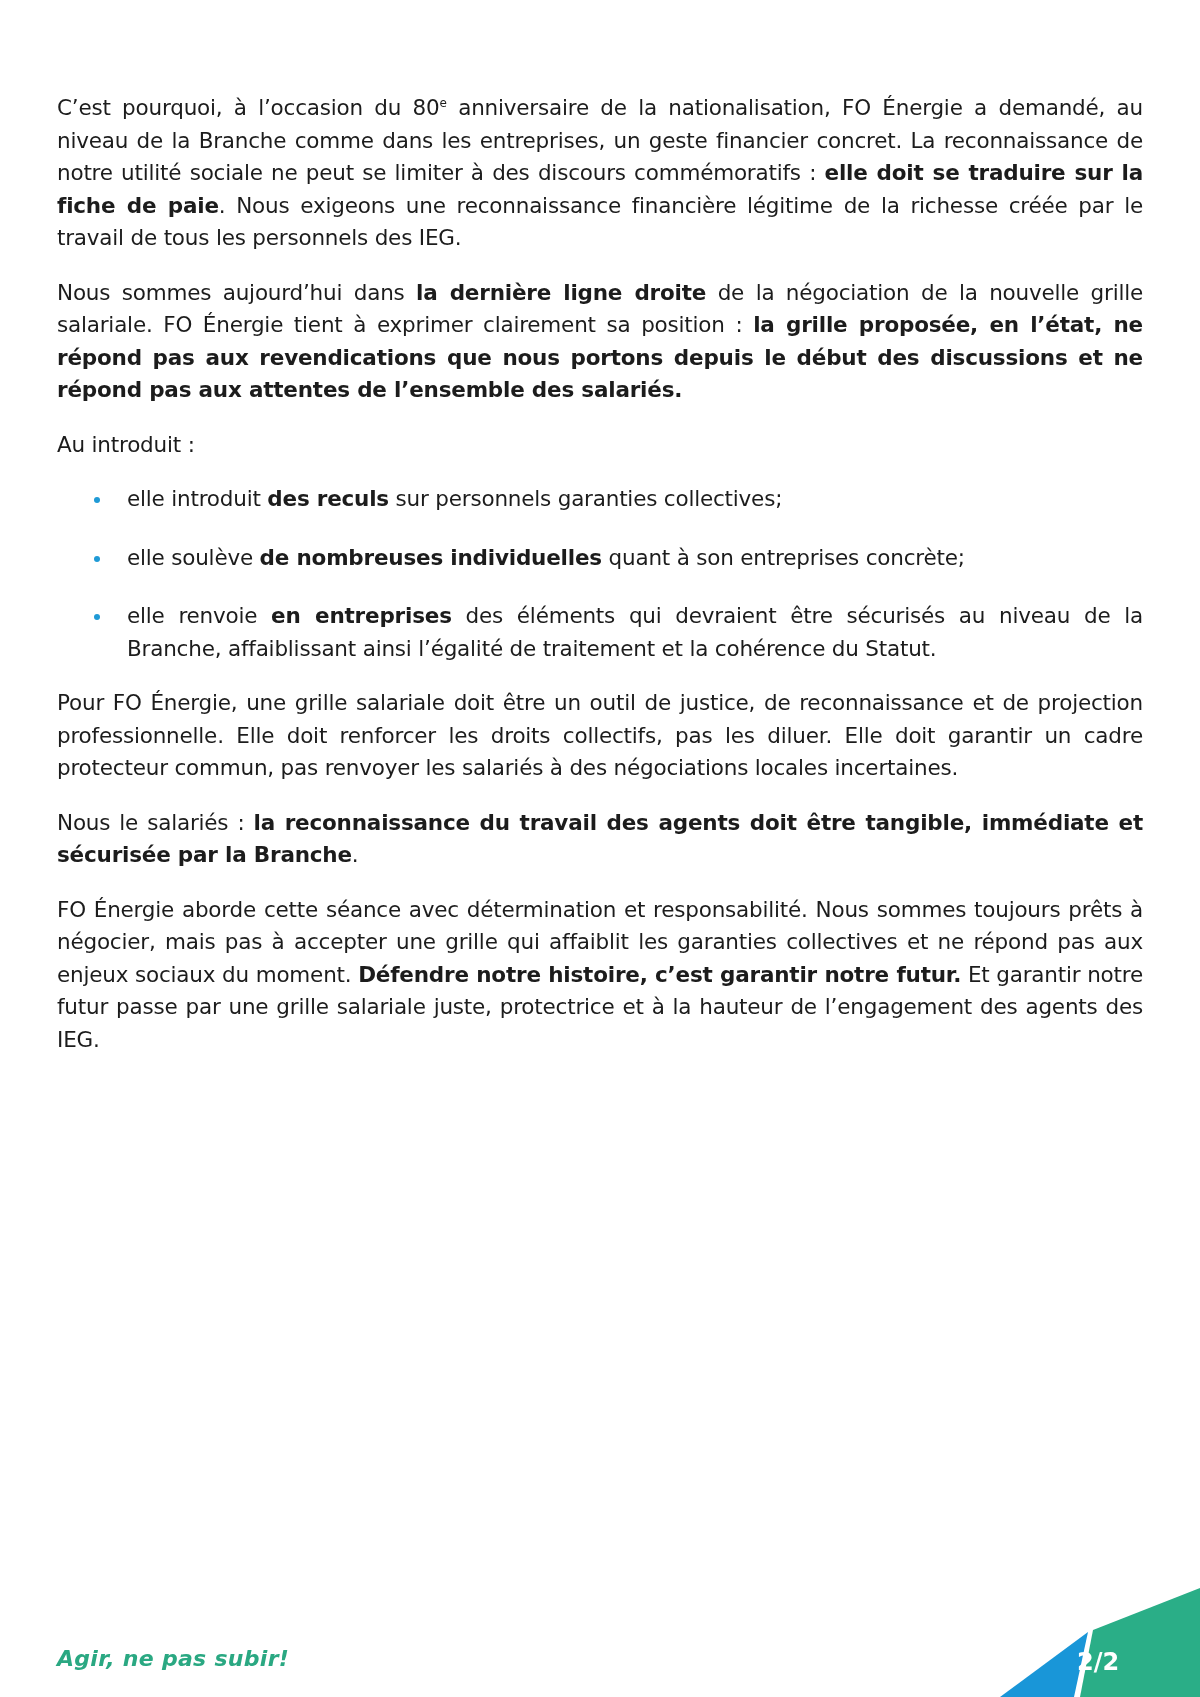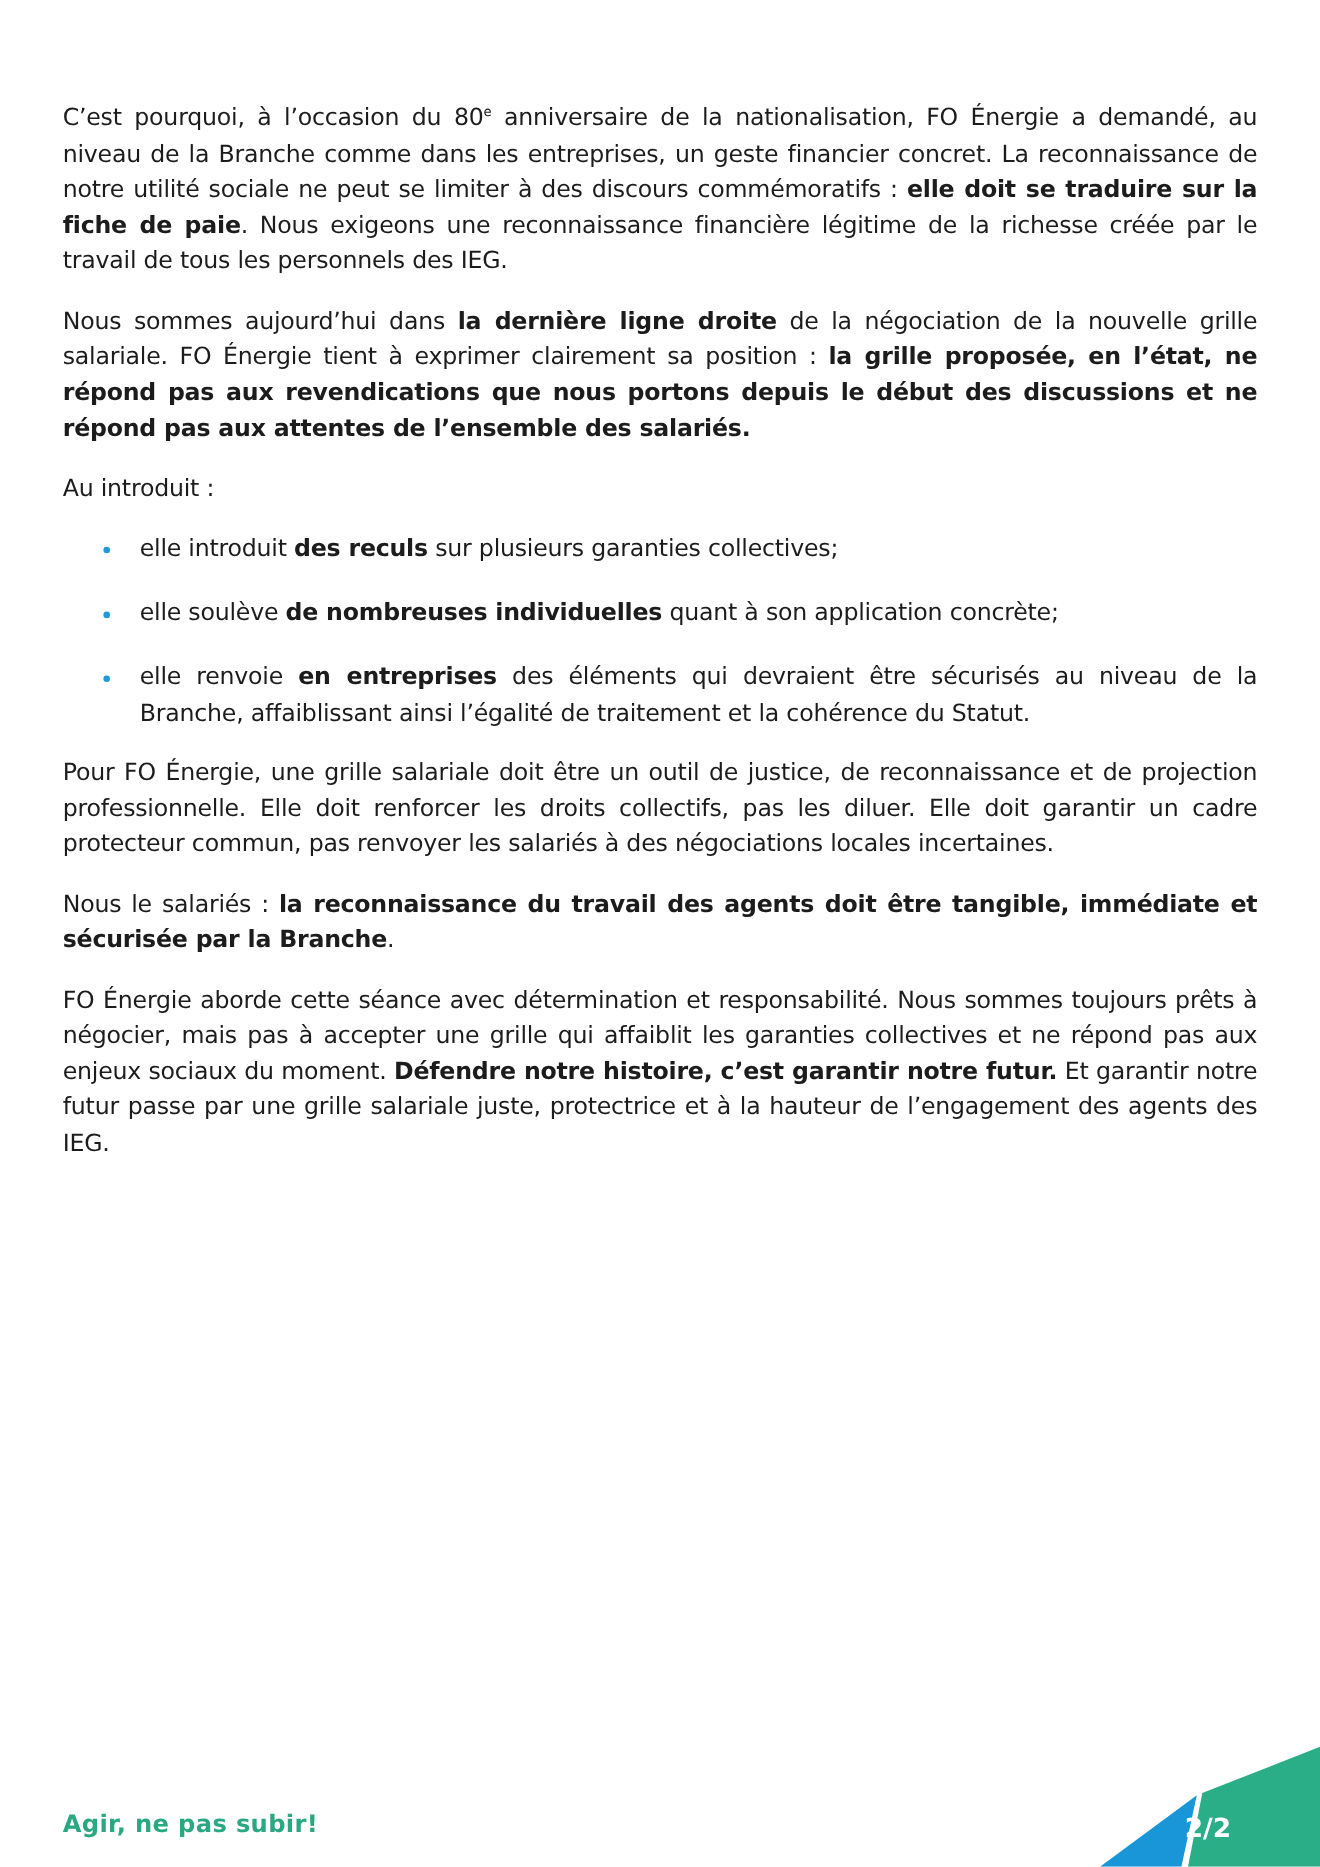--- a/index.html
+++ b/index.html
@@ -27,41 +27,41 @@
   }
   ul.bullets li:last-child { margin-bottom: 22px; }
   .bullet-dot {
     position: absolute; left: 37px; top: 14px;
     width: 6px; height: 6px; border-radius: 50%;
     background: #1f9ad6;
   }
   ul.bullets li { padding-left: 70px; }
   .footer-slogan {
     position: absolute; left: 57px; top: 1646px;
-    font-size: 22px; font-weight: bold; 
+    font-size: 22px; font-weight: bold; font-style: italic;
     color: #2aa882; letter-spacing: 0.3px;
   }
   .corner { position: absolute; right: 0; bottom: 0; width: 200px; height: 117px; }
   .page-num {
     position: absolute; left: 1053px; top: 1648px;
     font-size: 24px; font-weight: bold; color: #ffffff; margin-left: 24px;
   }
 </style>
 </head>
 <body>
 
 <div class="content">
   <div id="paras-before">
       <p><span>C’est pourquoi, à l’occasion du 80</span><sup>e</sup><span> anniversaire de la nationalisation, FO Énergie a demandé, au niveau de la Branche comme dans les entreprises, un geste financier concret. La reconnaissance de notre utilité sociale ne peut se limiter à des discours commémoratifs : </span><b>elle doit se traduire sur la fiche de paie</b><span>. Nous exigeons une reconnaissance financière légitime de la richesse créée par le travail de tous les personnels des IEG.</span></p>
       <p><span>Nous sommes aujourd’hui dans </span><b>la dernière ligne droite</b><span> de la négociation de la nouvelle grille salariale. FO Énergie tient à exprimer clairement sa position : </span><b>la grille proposée, en l’état, ne répond pas aux revendications que nous portons depuis le début des discussions et ne répond pas aux attentes de l’ensemble des salariés.</b></p>
       <p><span>Au introduit :</span></p>
     </div>
   <ul class="bullets" id="bullet-list">
-      <li><span class="bullet-dot"></span><span>elle introduit </span><b>des reculs</b><span> sur plusieurs garanties collectives;</span></li>
-      <li><span class="bullet-dot"></span><span>elle soulève </span><b>de nombreuses individuelles</b><span> quant à son application concrète;</span></li>
+      <li><span class="bullet-dot"></span><span>elle introduit </span><b>des reculs</b><span> sur personnels garanties collectives;</span></li>
+      <li><span class="bullet-dot"></span><span>elle soulève </span><b>de nombreuses individuelles</b><span> quant à son entreprises concrète;</span></li>
       <li><span class="bullet-dot"></span><span>elle renvoie </span><b>en entreprises</b><span> des éléments qui devraient être sécurisés au niveau de la Branche, affaiblissant ainsi l’égalité de traitement et la cohérence du Statut.</span></li>
     </ul>
   <div id="paras-after">
       <p><span>Pour FO Énergie, une grille salariale doit être un outil de justice, de reconnaissance et de projection professionnelle. Elle doit renforcer les droits collectifs, pas les diluer. Elle doit garantir un cadre protecteur commun, pas renvoyer les salariés à des négociations locales incertaines.</span></p>
       <p><span>Nous le salariés : </span><b>la reconnaissance du travail des agents doit être tangible, immédiate et sécurisée par la Branche</b><span>.</span></p>
       <p><span>FO Énergie aborde cette séance avec détermination et responsabilité. Nous sommes toujours prêts à négocier, mais pas à accepter une grille qui affaiblit les garanties collectives et ne répond pas aux enjeux sociaux du moment. </span><b>Défendre notre histoire, c’est garantir notre futur.</b><span> Et garantir notre futur passe par une grille salariale juste, protectrice et à la hauteur de l’engagement des agents des IEG.</span></p>
     </div>
 </div>
 
 <div class="footer-slogan">Agir, ne pas subir!</div>

